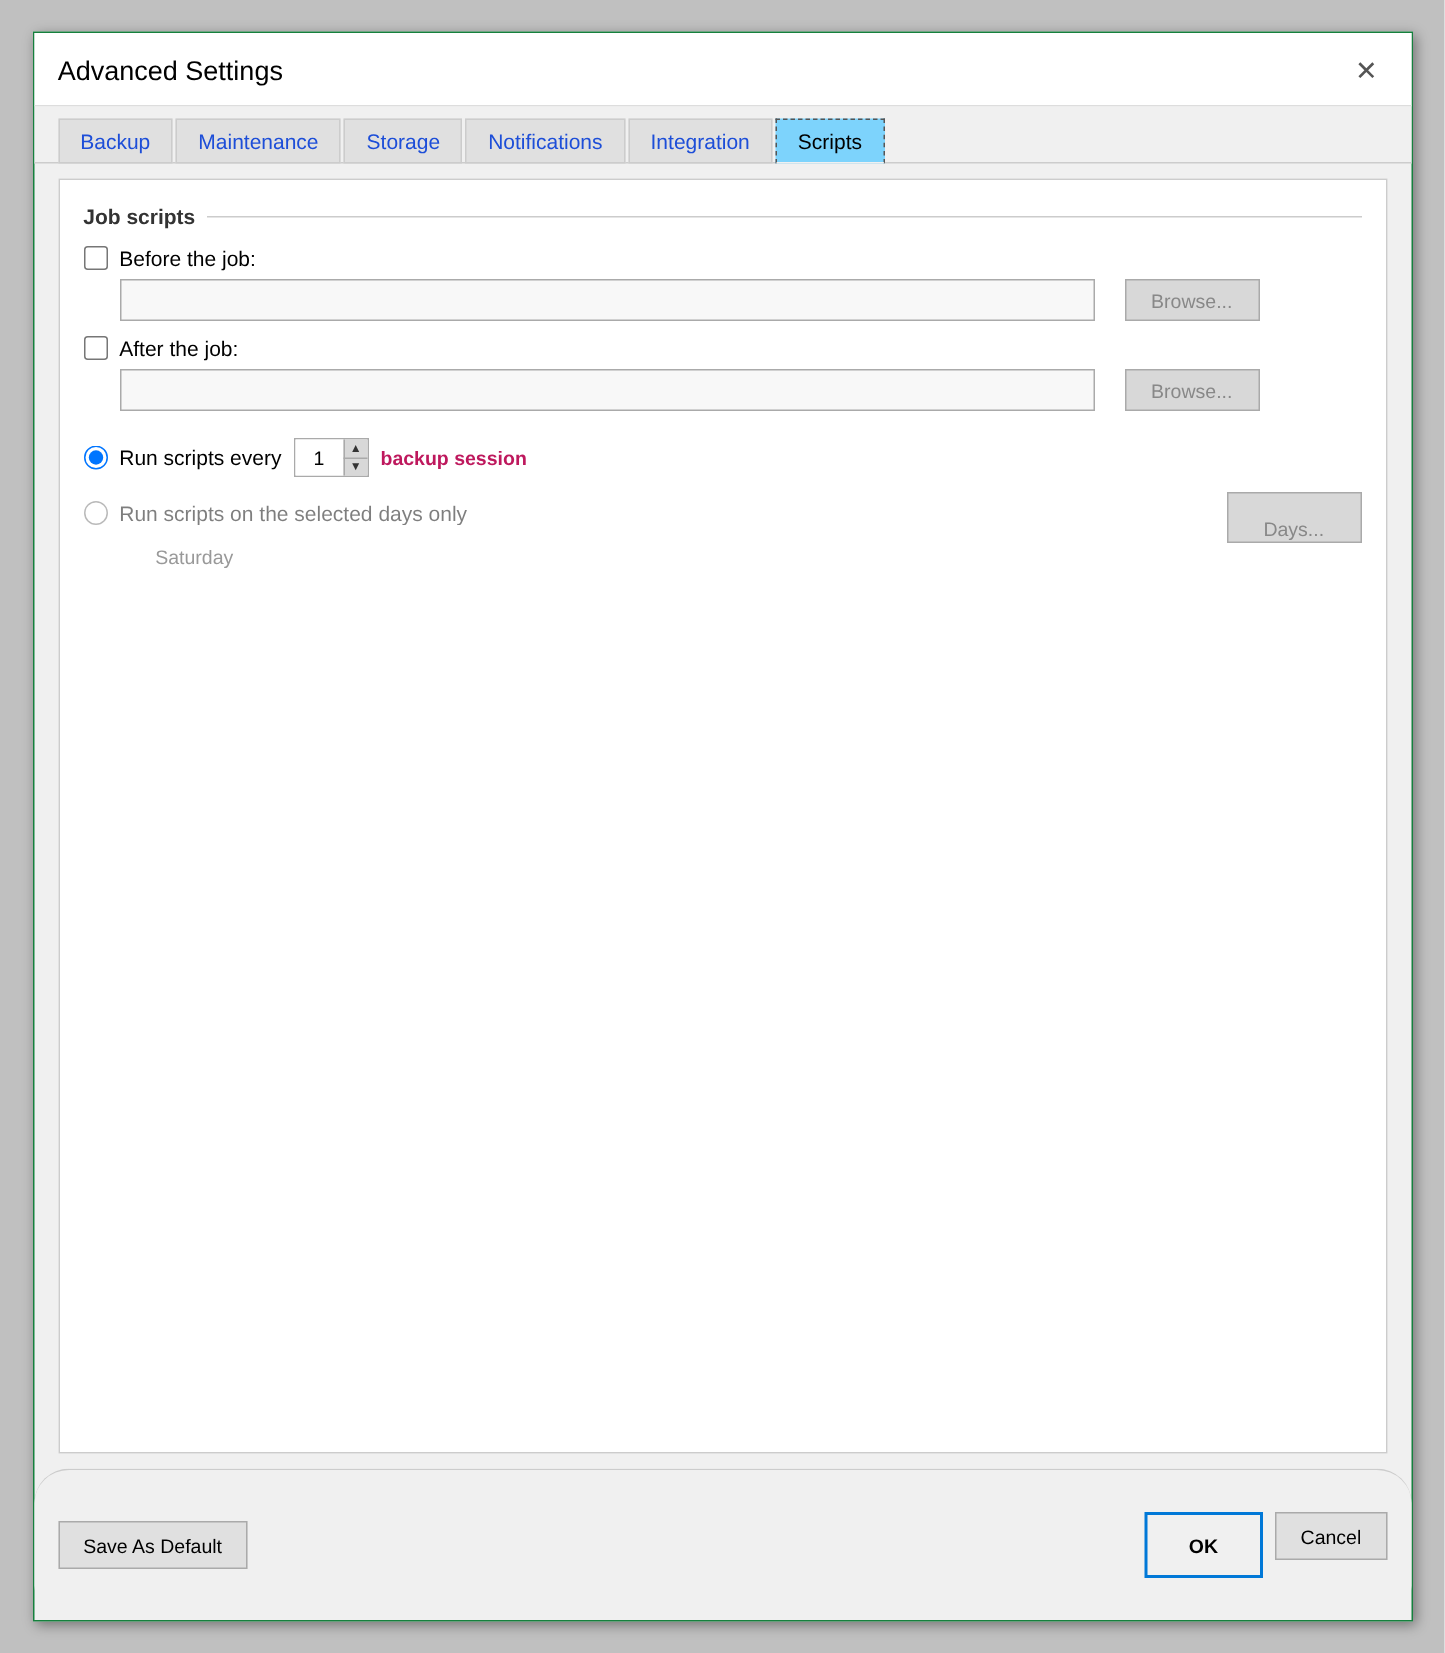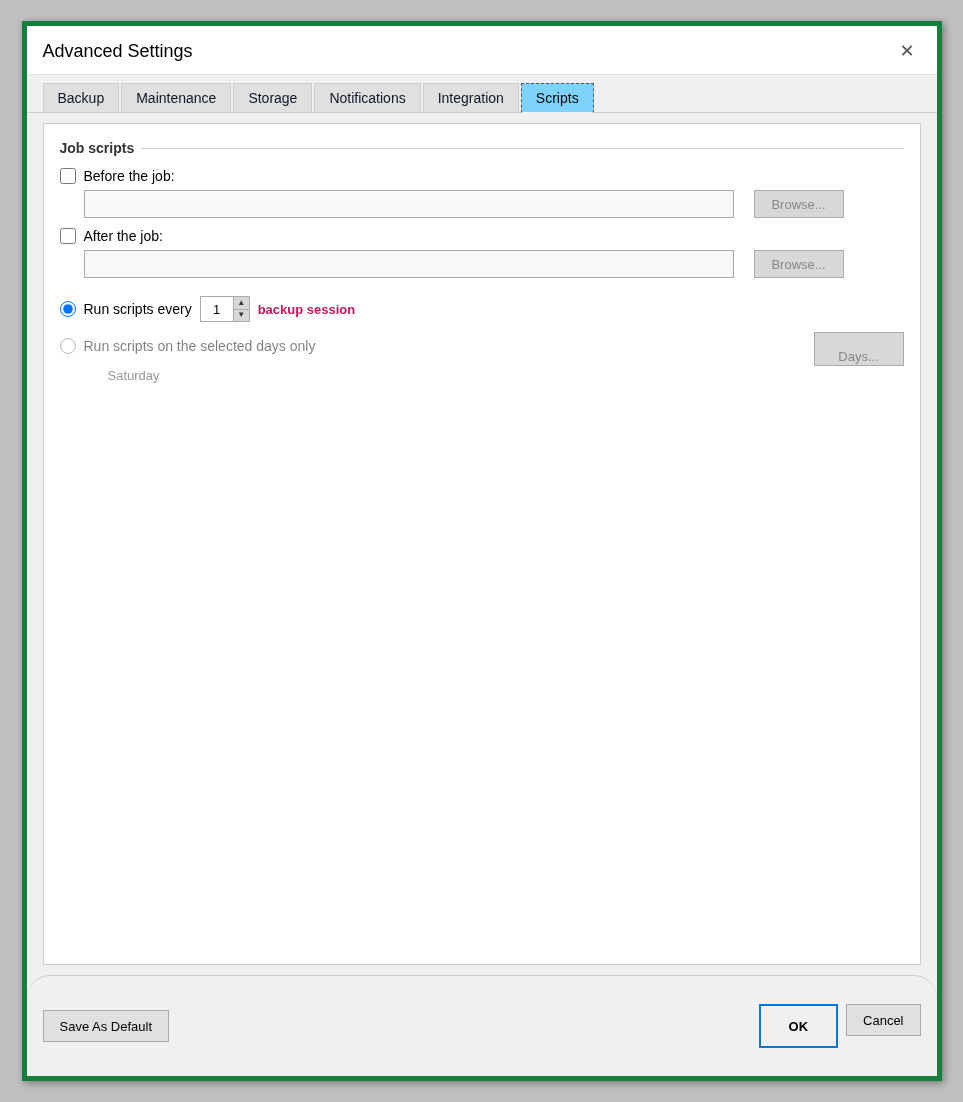--- a/index.html
+++ b/index.html
@@ -14,21 +14,21 @@
       justify-content: center;
       align-items: center;
       width: 963px;
       height: 1102px;
       font-family: 'Segoe UI', Tahoma, Geneva, Verdana, sans-serif;
       font-size: 14px;
     }
 
     .dialog {
       background: #f0f0f0;
-      border: 5px solid #15803d;
+      border: 1px solid #15803d;
       box-shadow: 2px 2px 8px rgba(0,0,0,0.4);
       width: 920px;
       height: 1060px;
       display: flex;
       flex-direction: column;
     }
 
     .title-bar {
       background: #ffffff;
       border-bottom: 1px solid #ddd;
@@ -62,21 +62,21 @@
       padding: 8px 16px 0 16px;
       gap: 2px;
     }
 
     .tab {
       padding: 6px 14px;
       border: 1px solid #ccc;
       background: #e0e0e0;
       cursor: pointer;
       font-size: 14px;
-      color: #0f172a;
+      color: #1d4ed8;
       margin-bottom: -1px;
       border-bottom: 1px solid #ccc;
     }
 
     .tab.active {
       background: #7dd3fc;
       border: 1px dashed #555;
       border-bottom: 1px solid #f0f0f0;
       font-weight: 400;
       color: #000;

